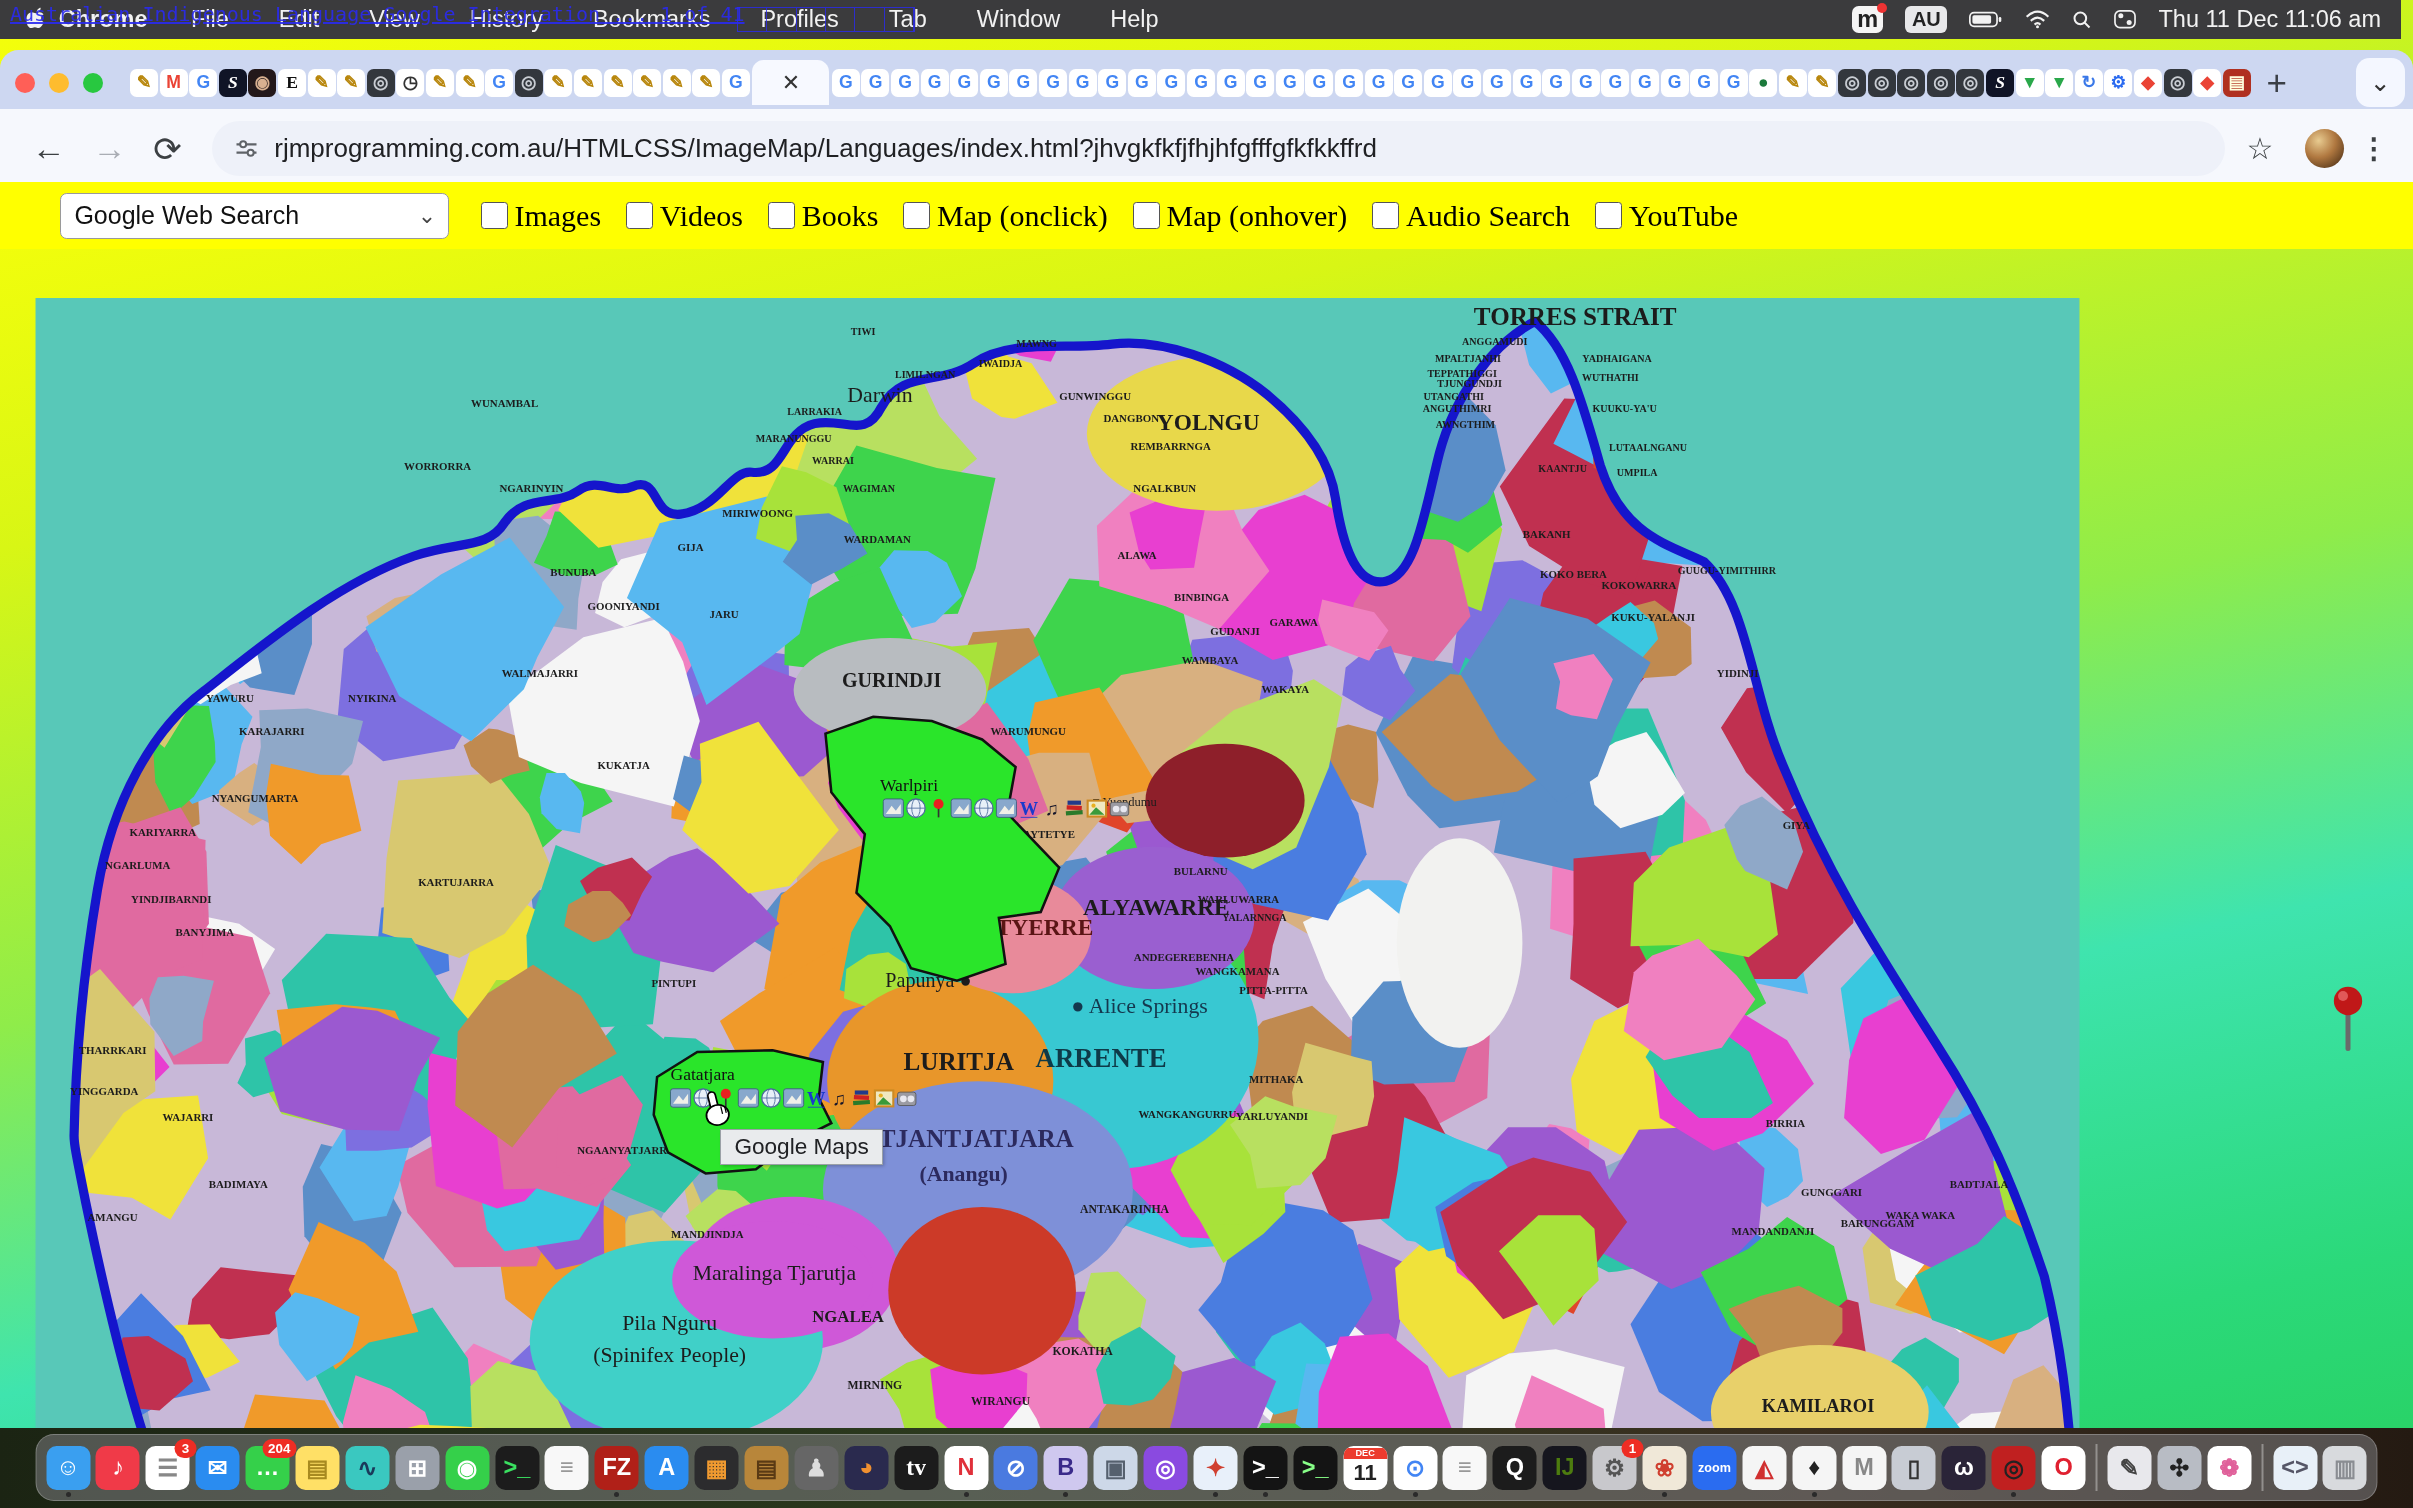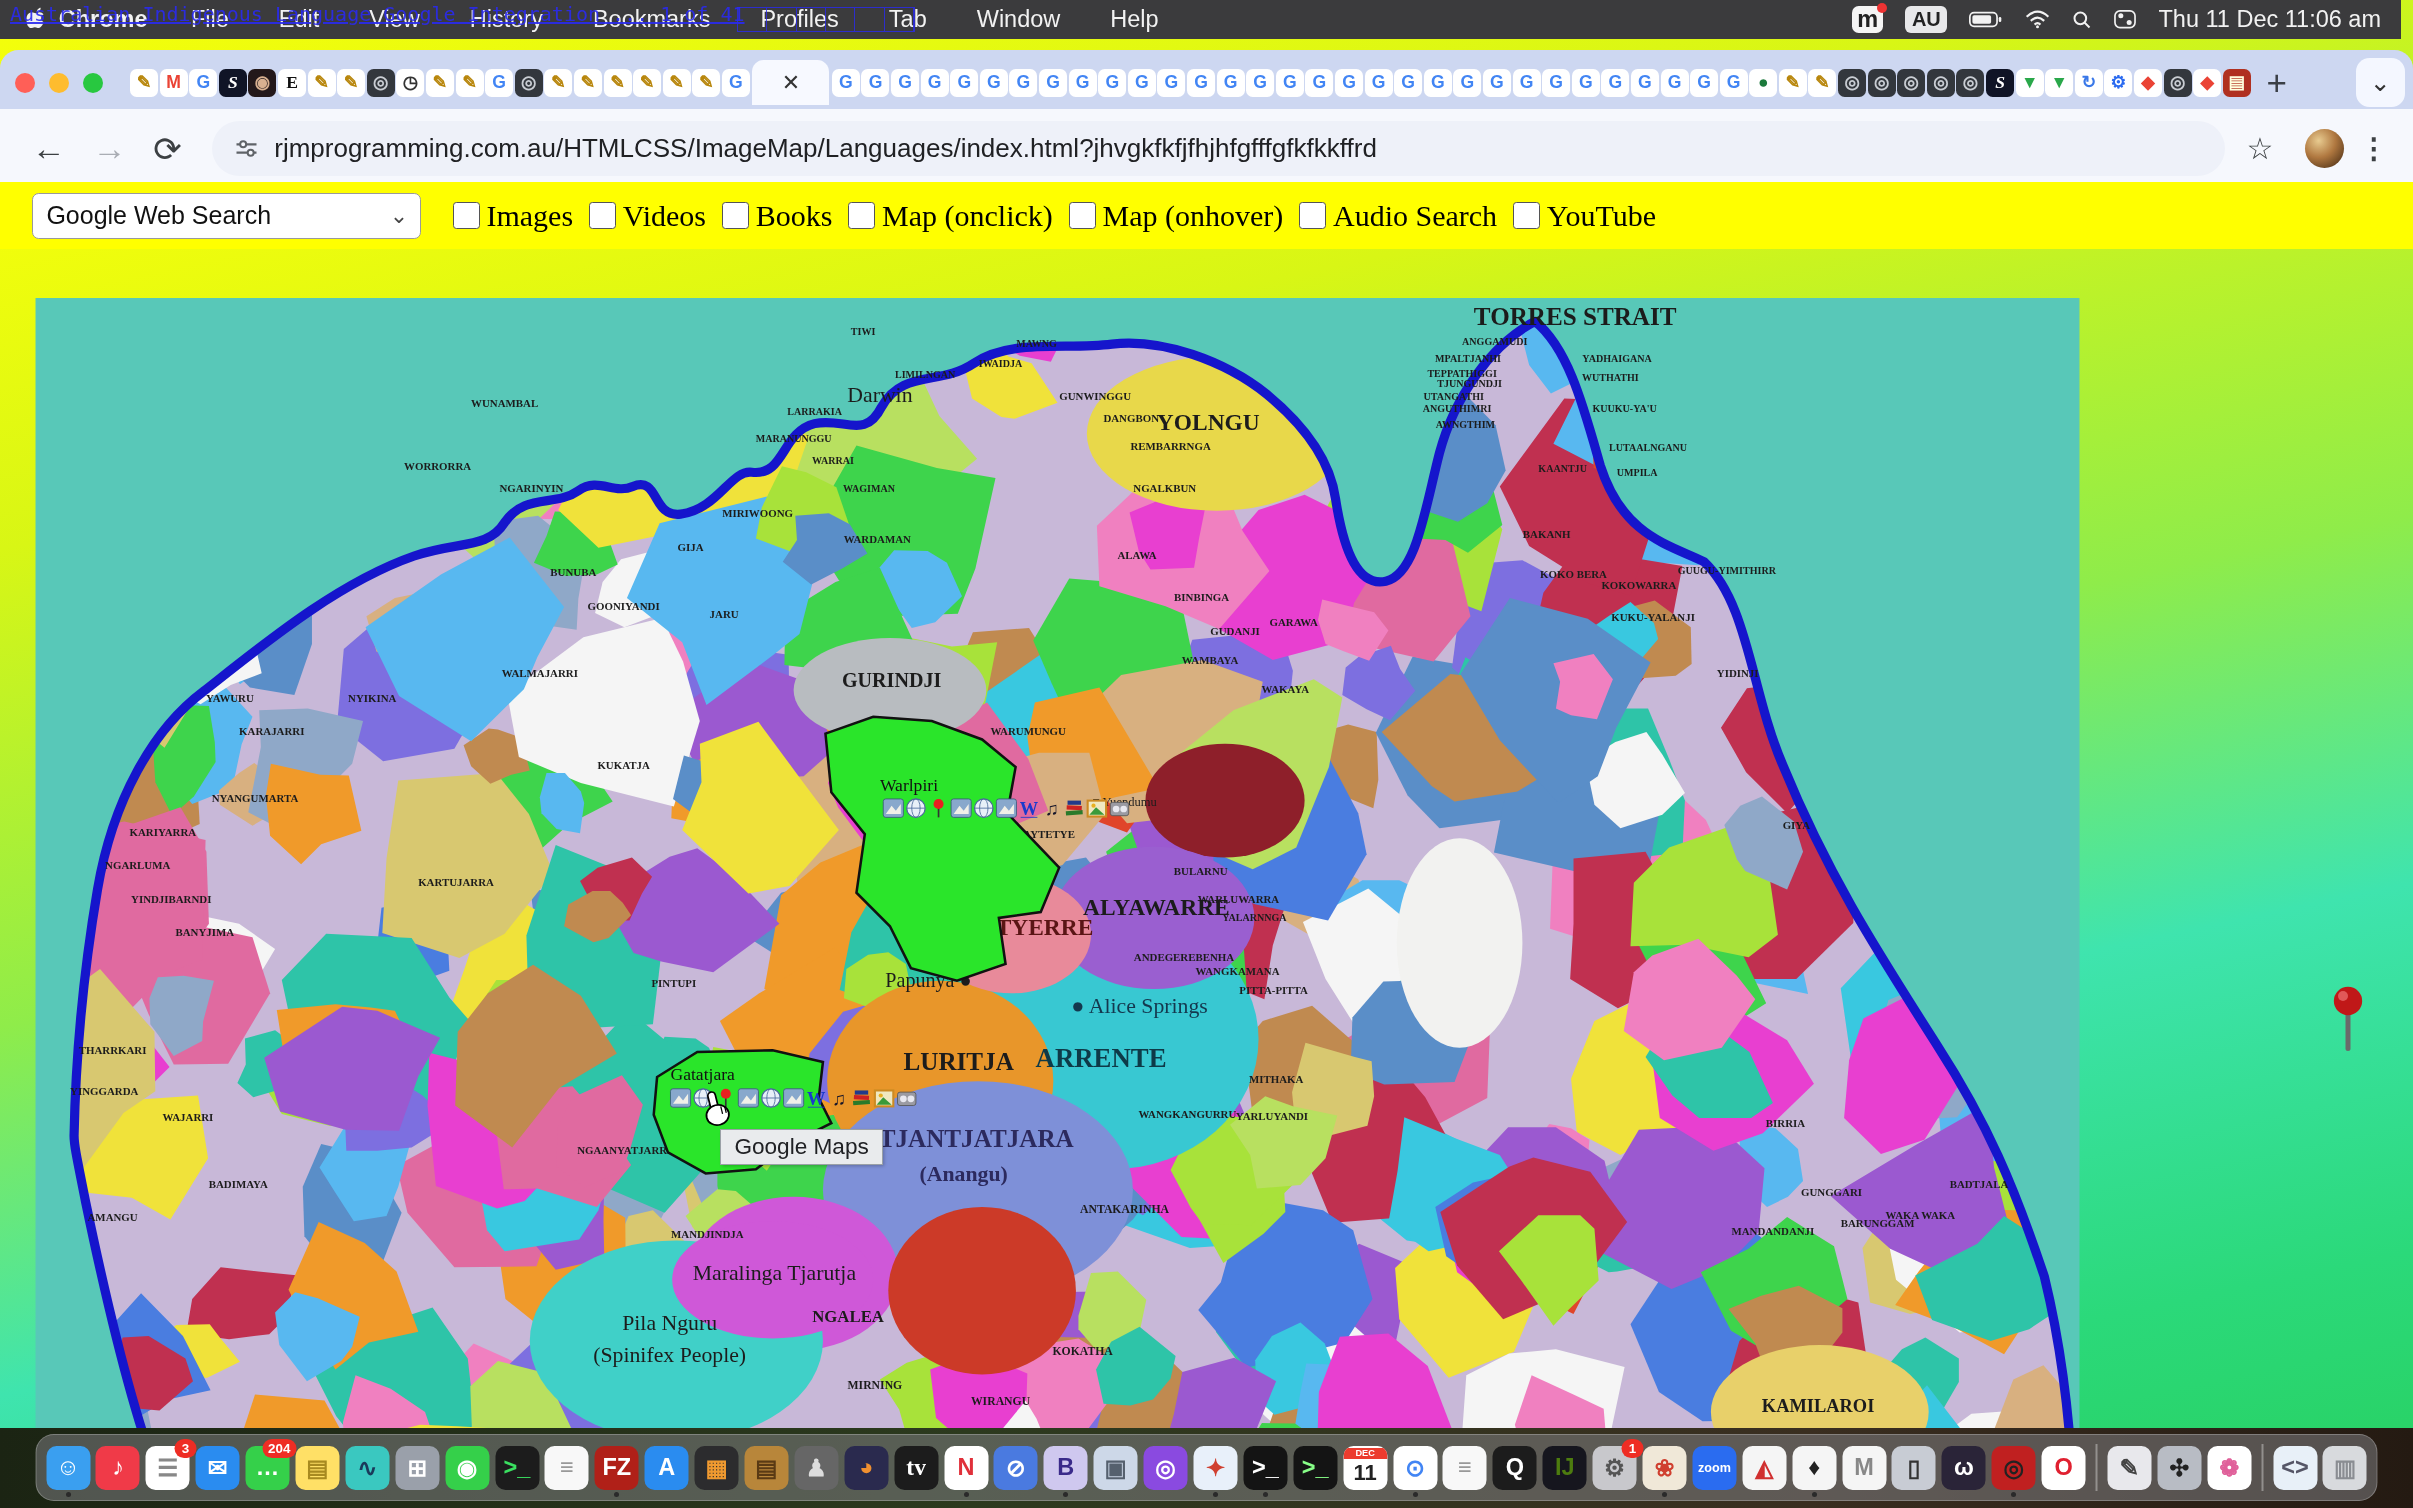--- a/index.html
+++ b/index.html
@@ -54,24 +54,24 @@
     margin:0 17px;padding:0 22px;color:#202124;font-size:26px;}
   #omni-url{margin-left:15px;white-space:nowrap;overflow:hidden;}
   #star{font-size:30px;color:#3c4043;margin:0 17px 0 5px;}
   #avatar{width:39px;height:39px;border-radius:50%;margin:0 15px;
     background:radial-gradient(circle at 35% 30%,#e8cb90,#b07840 45%,#5a3a1c 85%);}
   #kebab{font-size:28.5px;color:#3c4043;font-weight:bold;margin-right:6.7px;}
   
   #page{position:absolute;top:132px;left:0;right:0;bottom:0;
     background:linear-gradient(168deg,#f6ff0a 0%,#d8f615 20%,#8fec4a 46%,#3fe4ae 66%,#2bd97a 86%,#28d060 100%);}
   #controls{position:absolute;top:0;left:0;right:0;height:67px;background:#ffff00;display:flex;align-items:center;}
-  #search-select{margin-left:32px;width:360px;height:44px;background:#fff;border:1.7px solid #9a9a9a;
+  #search-select{margin-left:60px;width:360px;height:44px;background:#fff;border:1.7px solid #9a9a9a;
     border-radius:6.7px;display:flex;align-items:center;font-size:25px;color:#111;padding:0 13.4px;position:relative;}
   #search-select .chev{position:absolute;right:11.7px;color:#444;font-size:22px;}
-  #checkline{display:flex;align-items:center;margin-left:32px;gap:16px;}
+  #checkline{display:flex;align-items:center;margin-left:32px;gap:25px;}
   .cbwrap{display:flex;align-items:center;gap:6.7px;font:30px "Liberation Serif",serif;color:#000;}
   .cb{width:25px;height:25px;background:#fff;border:1.7px solid #555;border-radius:3.4px;display:inline-block;}
   #map-wrap{position:absolute;left:35px;top:116px;width:2045px;height:1187px;}
   #map-svg{position:absolute;left:0;top:0;}
   #map-title{position:absolute;left:27px;top:5px;font:bold 49px "Liberation Sans",sans-serif;
     color:#fafafa;letter-spacing:0.8px;text-shadow:2.5px 3.4px 2.5px #7e8088,0.8px 0.8px 0 #d8d8d8;}
   #gm-tooltip{position:absolute;left:685px;top:831px;background:#e9ebed;border:0.8px solid #9aa0a6;
     color:#202124;font-size:22.6px;padding:4.2px 13.4px;white-space:nowrap;box-shadow:1.7px 1.7px 3.4px rgba(0,0,0,.25);}
   #red-pin{position:absolute;left:2331px;top:804px;width:34px;height:75px;z-index:40;}
   

